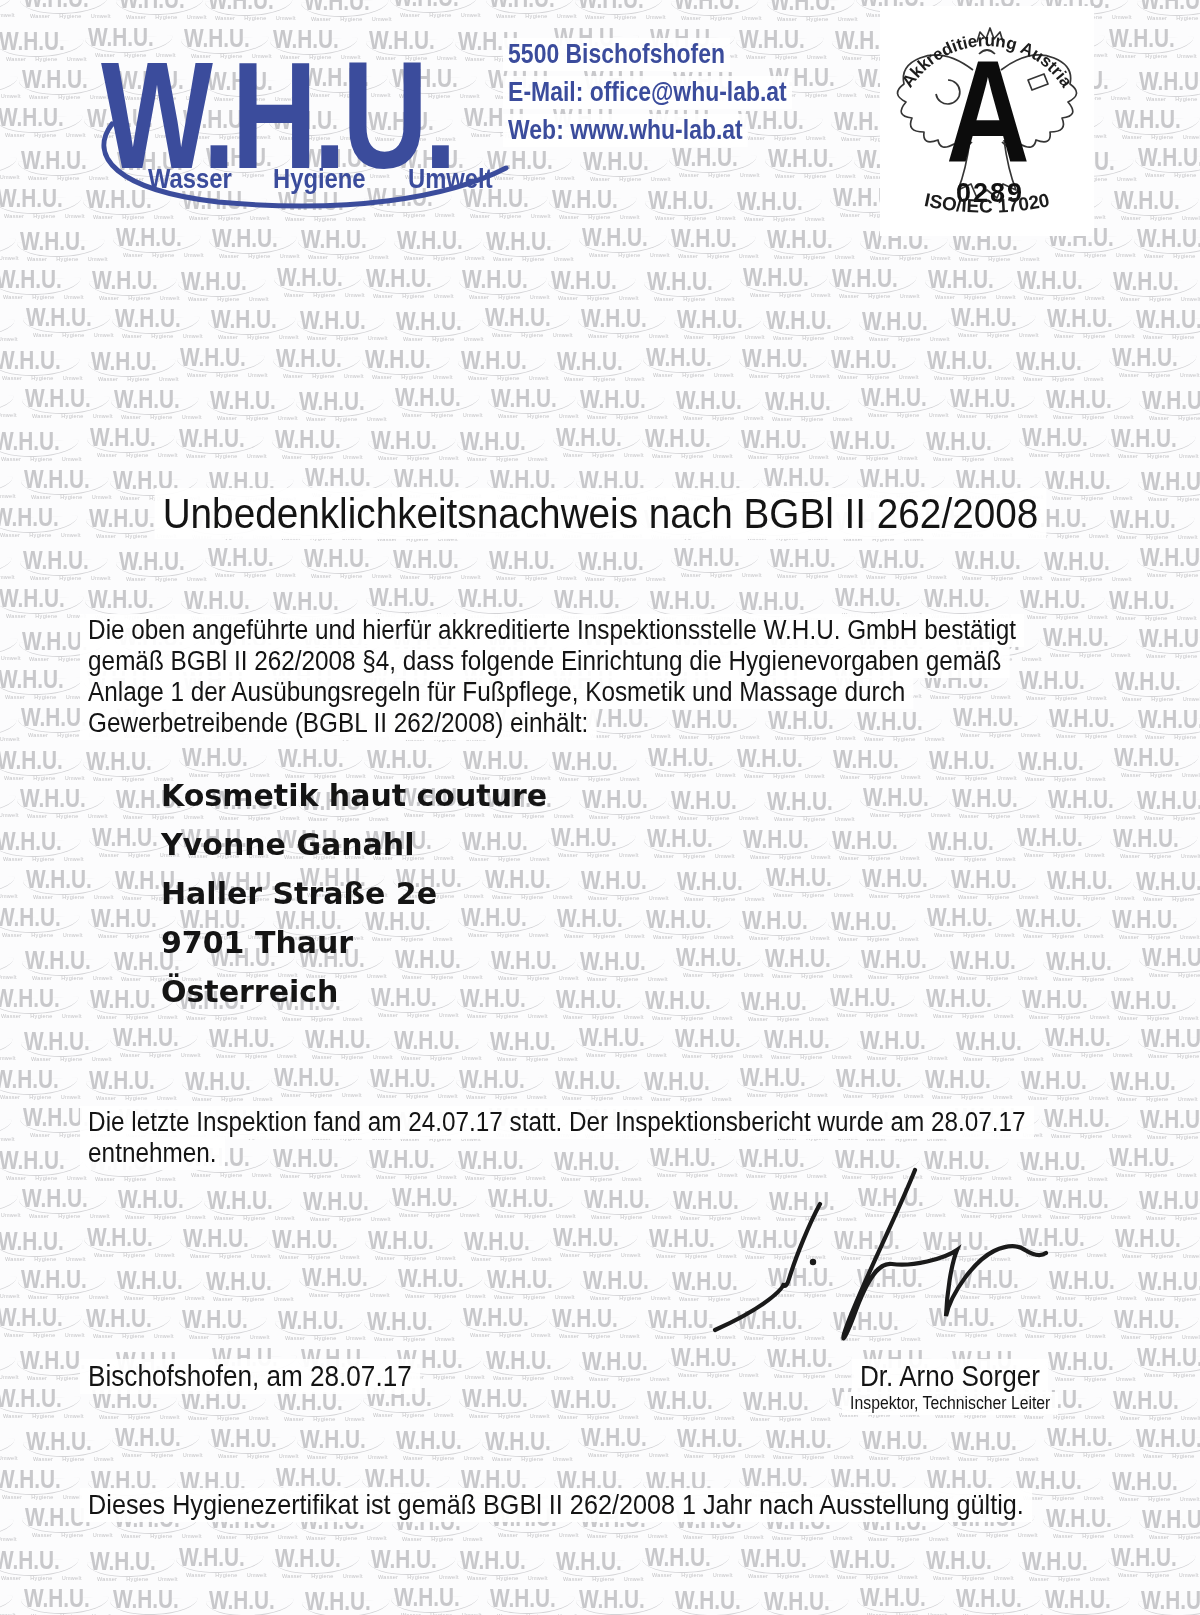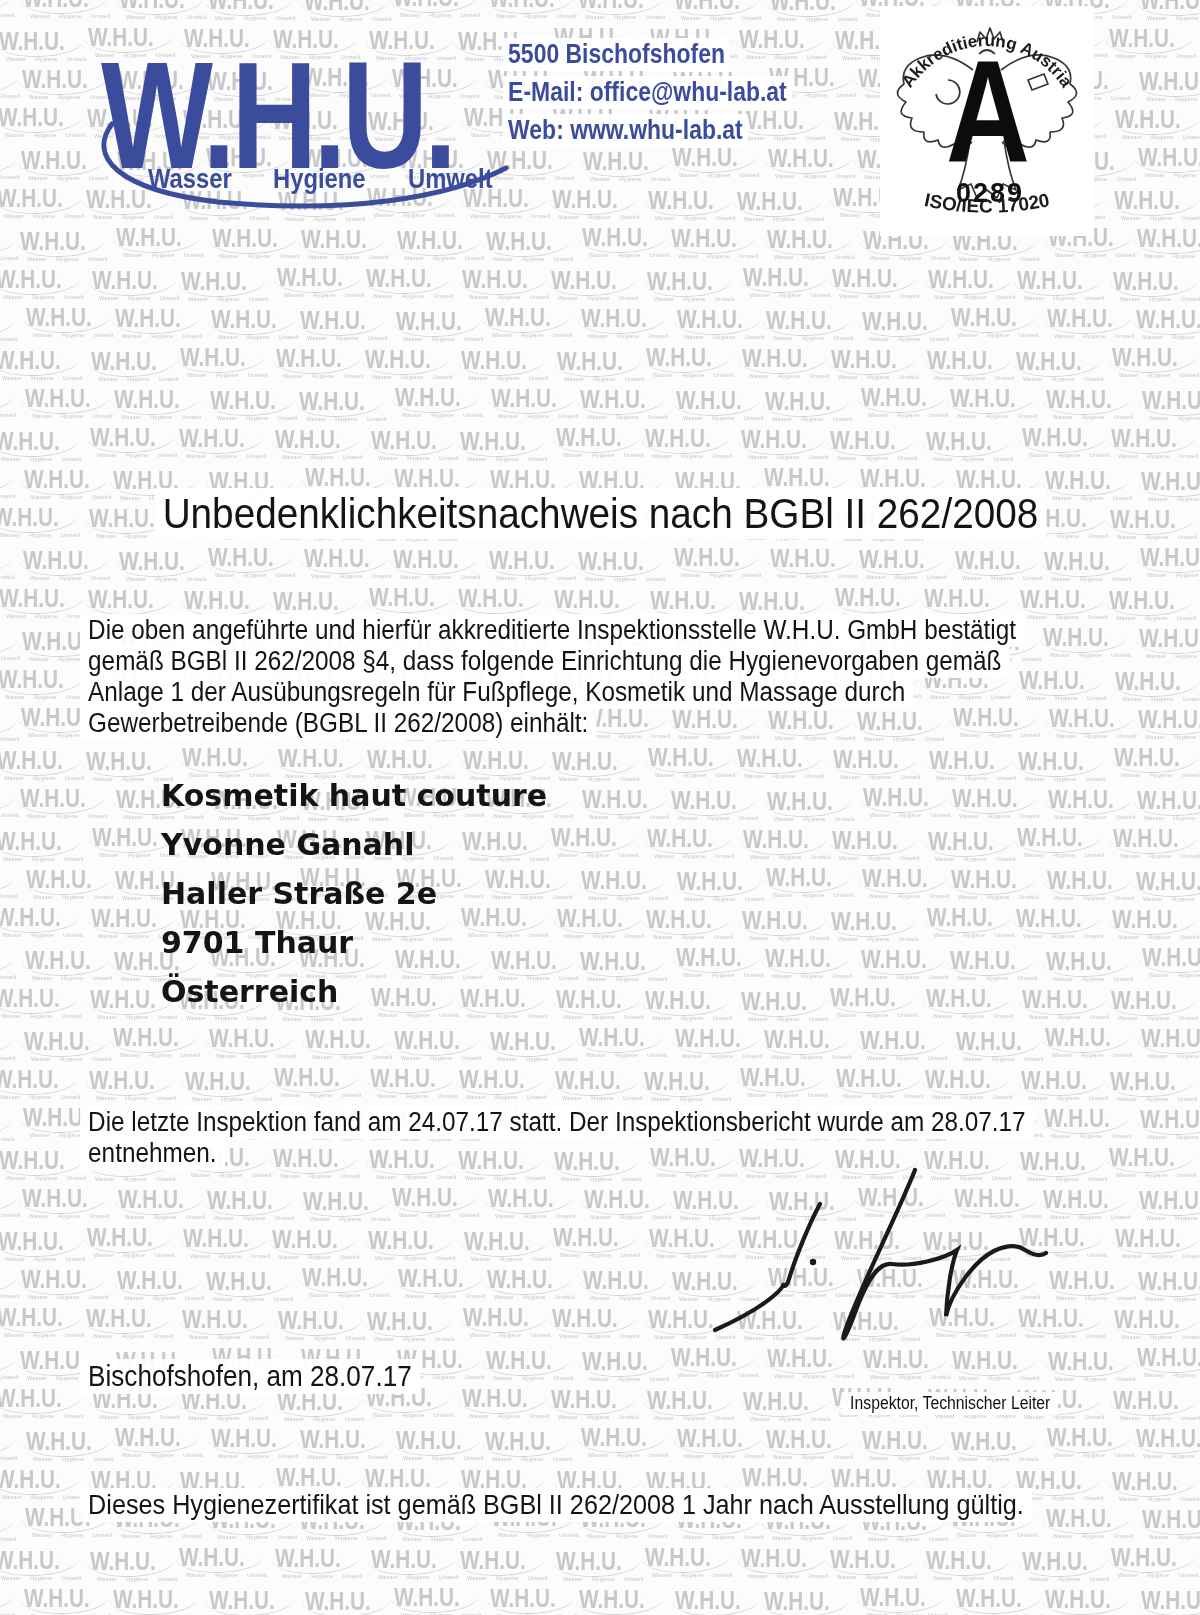--- a/index.html
+++ b/index.html
@@ -754,20 +754,23 @@
                C 180 120 191 104 204 106 C 224 109 256 101 269 92
                C 263 107 259 135 258 158 C 263 135 286 103 306 93
                C 319 87 330 87 337 92 C 345 97 352 99 358 95"></path>
     </g>
     <circle cx="125" cy="104" r="3.2" fill="#1a1a1a"></circle>
   </svg>
 
   <div class="abs place-date" style="left:80px;top:1359px">
     <span class="strip cx">Bischofshofen, am 28.07.17</span>
   </div>
+  <div class="abs signer-name" style="left:800px;top:1359px">
+    <span class="strip cxc">Dr. Arno Sorger</span>
+  </div>
   <div class="abs signer-title" style="left:800px;top:1392px">
     <span class="strip cxc">Inspektor, Technischer Leiter</span>
   </div>
 
   <div class="abs footer-note" style="left:80px;top:1488px">
     <span class="strip cx">Dieses Hygienezertifikat ist gemäß BGBl II 262/2008 1 Jahr nach Ausstellung gültig.</span>
   </div>
 
 </div>
 

